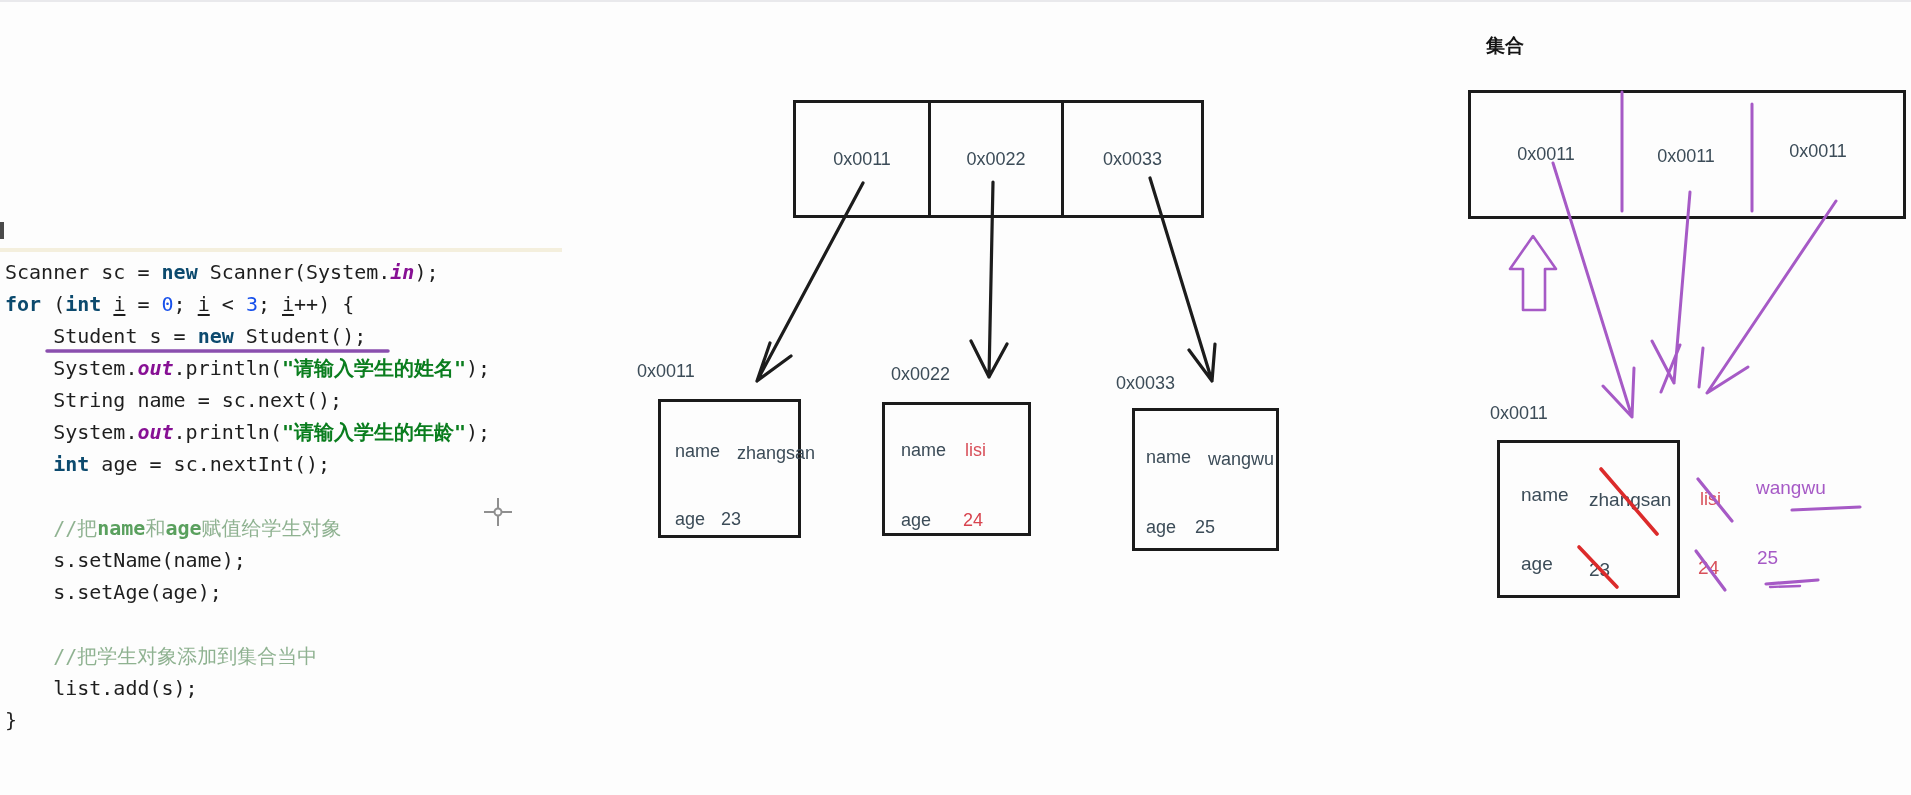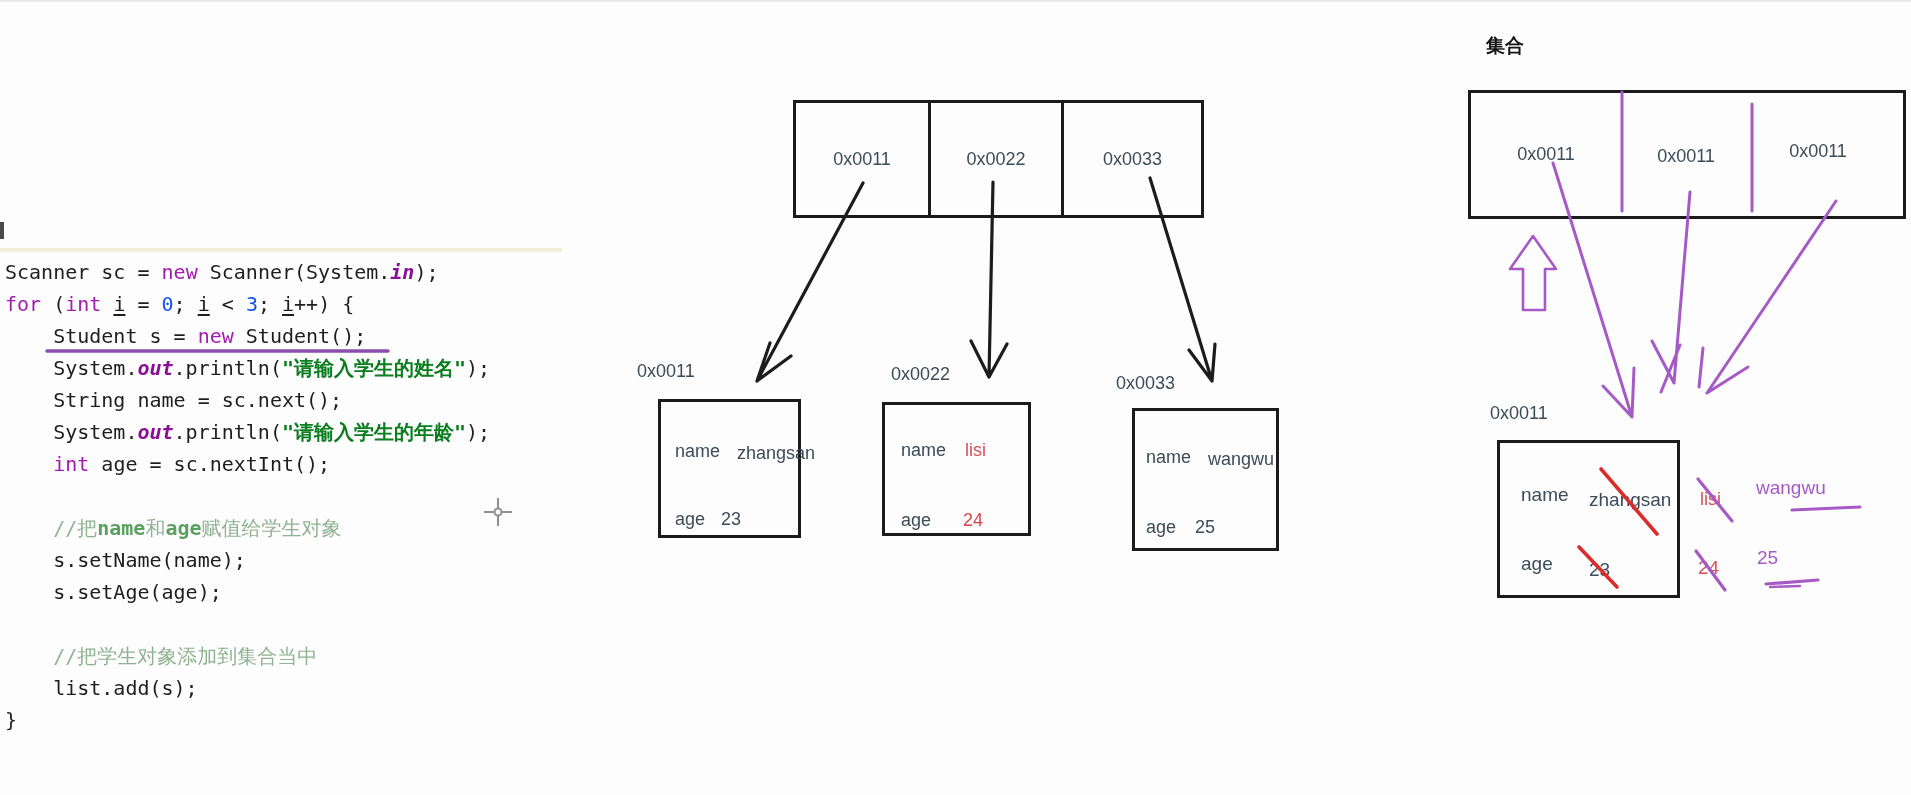--- a/index.html
+++ b/index.html
@@ -12,21 +12,21 @@
   .code-accent-strip{position:absolute;left:0;top:248px;width:562px;height:4px;background:#f4efdd;}
 
   
   .code-panel{
     position:absolute;left:5px;top:256px;
     font-family:"DejaVu Sans Mono","Liberation Mono","DejaVu Sans",monospace;
     font-size:20px;line-height:32px;color:#1e1e1e;white-space:pre;
   }
   .code-line{height:32px;white-space:pre;}
   .tok-p{color:#1e1e1e;text-align:right;}
-  .tok-k{color:#a21caf;font-weight:normal;}
+  .tok-k{color:#0c4a6e;font-weight:bold;}
   .tok-n{color:#1750eb;}
   .tok-f{color:#871094;font-style:italic;font-weight:bold;}
   .tok-s{color:#0a7d1e;font-weight:bold;}
   .tok-c{color:#8fb291;}
   .tok-ce{color:#5aa05e;font-weight:bold;}
   .tok-v{color:#1e1e1e;text-decoration:underline;text-underline-offset:3px;}
   .addr-label{position:absolute;font-size:18px;color:#3c4c58;white-space:nowrap;}
   .obj-box{position:absolute;border:3px solid #1b1b1b;background:transparent;}
   .obj-box .lbl,.obj-box .val{position:absolute;font-size:18px;color:#3c4c58;white-space:nowrap;}
 

